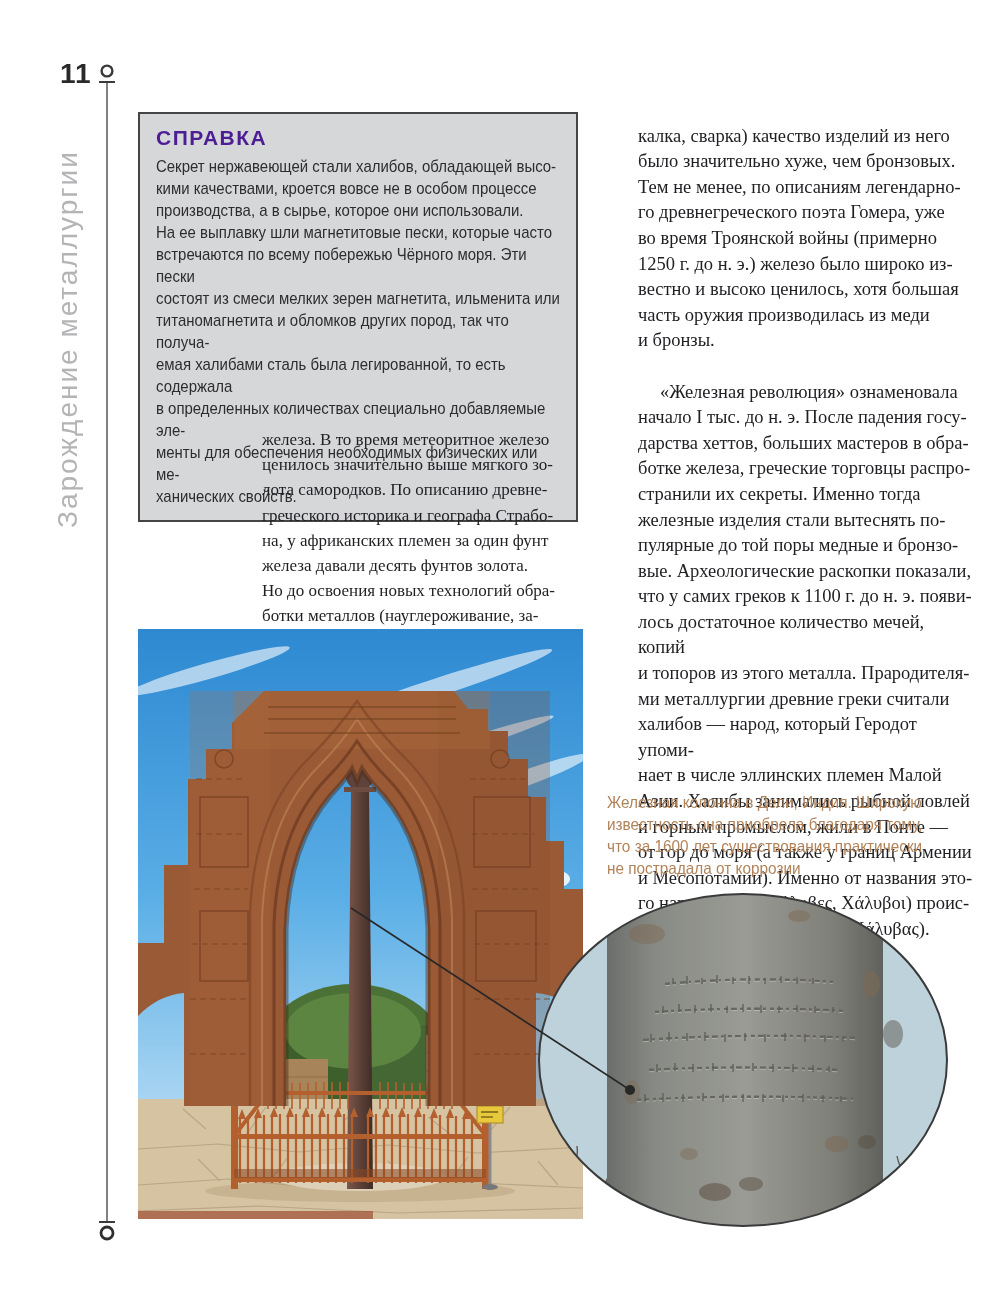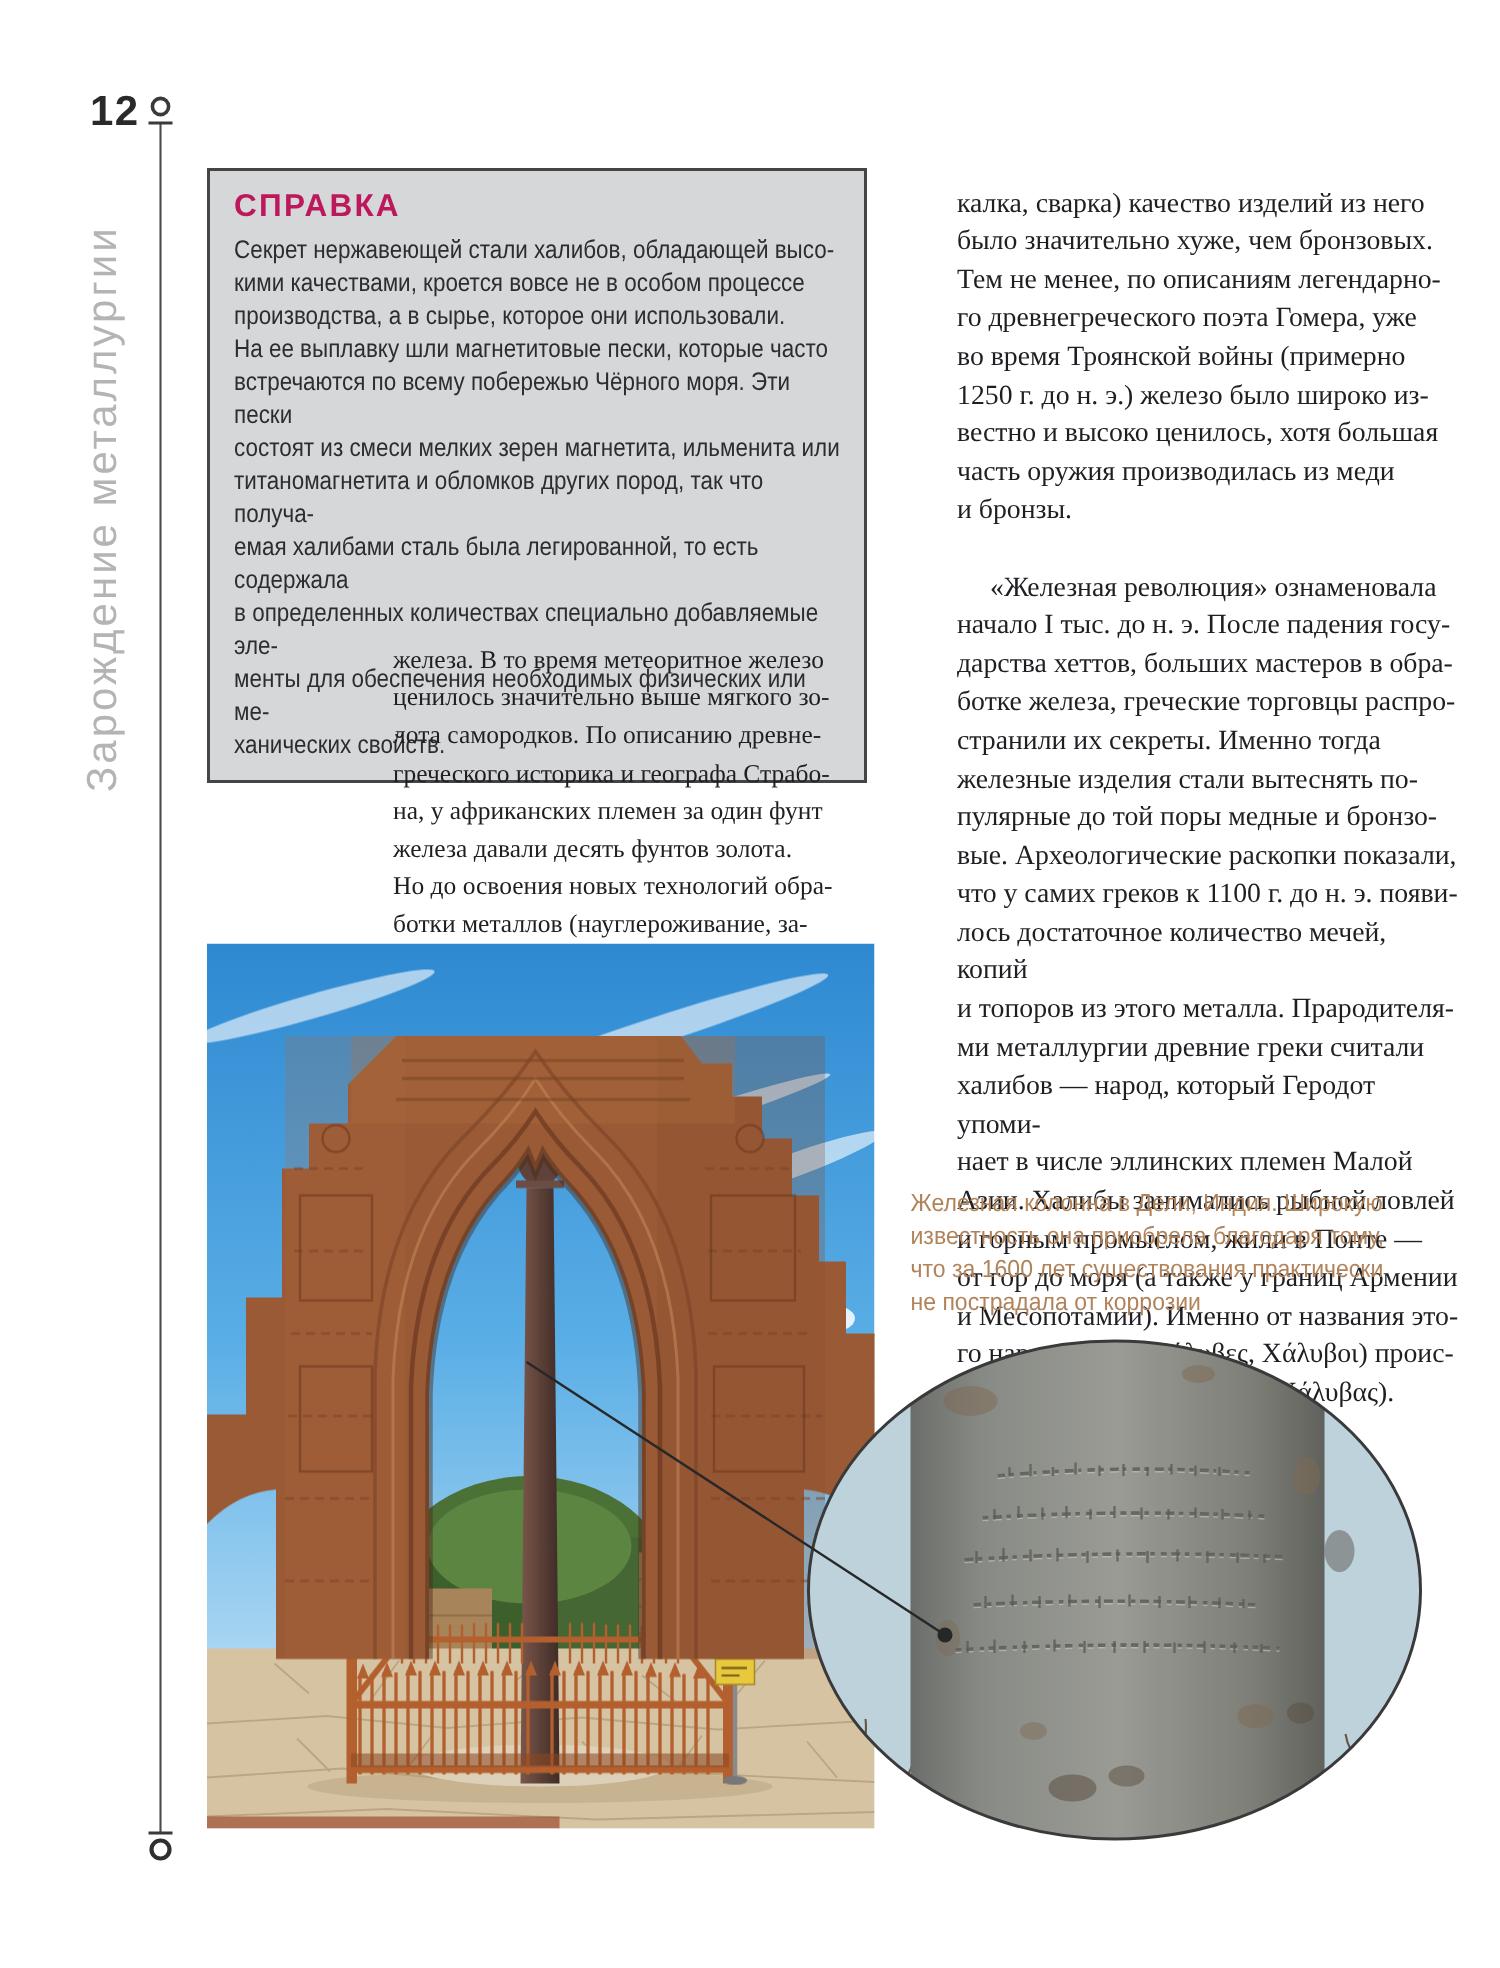--- a/index.html
+++ b/index.html
@@ -13,21 +13,21 @@
   #section-title-vertical{
     left:52px;top:142px;height:386px;width:48px;
     writing-mode:vertical-rl;transform:rotate(180deg);
     font-size:28px;color:#b4b4b6;letter-spacing:2px;text-align:left;
   }
   
   #infobox{
     left:138px;top:112px;width:440px;box-sizing:border-box;
     background:#d6d7d9;border:2px solid #454547;padding:12px 16px 12px 16px;
   }
-  #infobox .title{font-size:21px;font-weight:bold;color:#be185d;letter-spacing:1.5px;margin:0 0 6px 0;}
+  #infobox .title{font-size:21px;font-weight:bold;color:#4c1d95;letter-spacing:1.5px;margin:0 0 6px 0;}
   #infobox .body{
     font-size:17px;line-height:22px;color:#2d2d2f;white-space:pre-line;
     transform:scaleX(0.88);transform-origin:0 0;width:113.6%;
   }
   
   .serifcol{
     font-family:"Liberation Serif",serif;color:#1f1f23;
     white-space:pre-line;
   }
   #col-middle{left:262px;top:427px;width:322px;font-size:17px;line-height:25.2px;}
@@ -49,21 +49,21 @@
 <body>
 
 <svg id="margin-rule" class="abs" viewBox="0 0 26 1190">
   <line x1="12" y1="22" x2="12" y2="1162" stroke="#4a4a4c" stroke-width="1.4"></line>
   <line x1="4" y1="22" x2="20" y2="22" stroke="#3a3a3c" stroke-width="2"></line>
   <circle cx="12" cy="11" r="5.4" fill="#ffffff" stroke="#3a3a3c" stroke-width="2.4"></circle>
   <line x1="4" y1="1162" x2="20" y2="1162" stroke="#3a3a3c" stroke-width="2"></line>
   <circle cx="12" cy="1173" r="6" fill="#ffffff" stroke="#2f2f31" stroke-width="2.8"></circle>
 </svg>
 
-<div id="page-number" class="abs">12</div>
+<div id="page-number" class="abs">11</div>
 <div id="section-title-vertical" class="abs">Зарождение металлургии</div>
 
 <div id="infobox" class="abs">
   <div class="title">СПРАВКА</div>
   <div class="body">Секрет нержавеющей стали халибов, обладающей высо-
 кими качествами, кроется вовсе не в особом процессе
 производства, а в сырье, которое они использовали.
 На ее выплавку шли магнетитовые пески, которые часто
 встречаются по всему побережью Чёрного моря. Эти пески
 состоят из смеси мелких зерен магнетита, ильменита или

